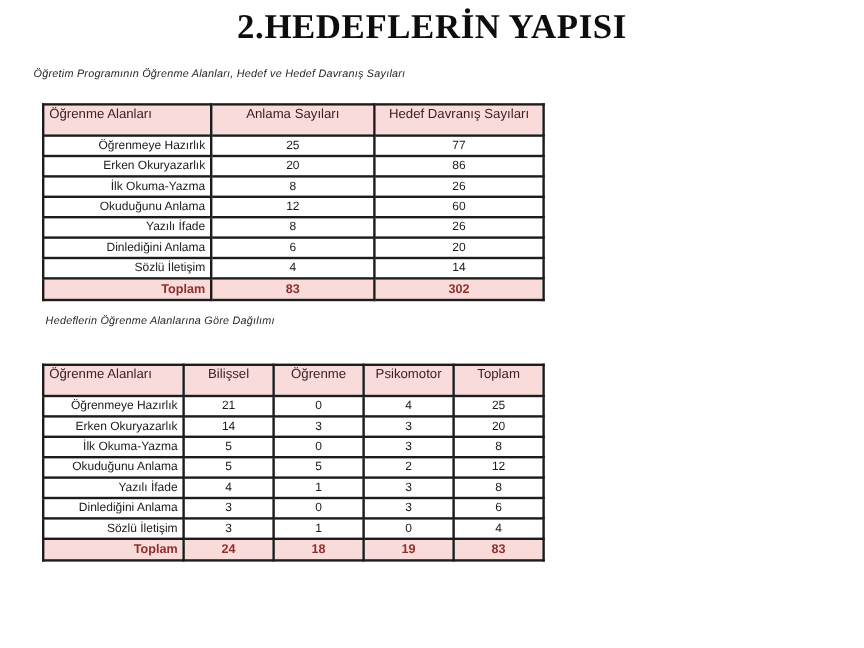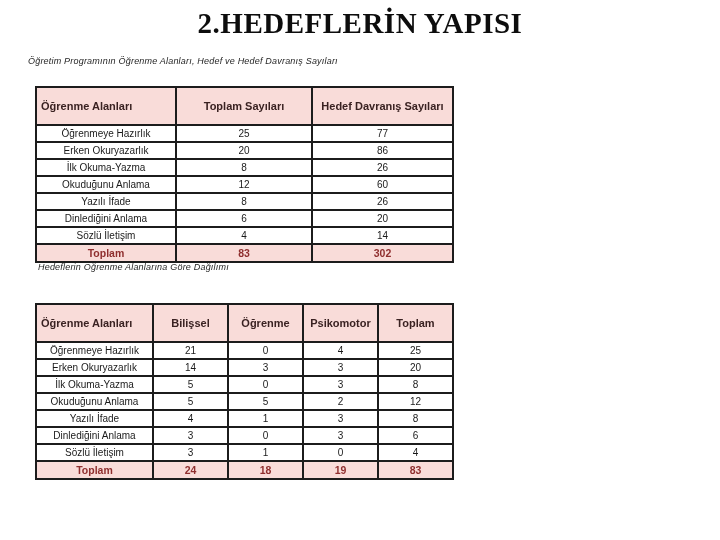--- a/index.html
+++ b/index.html
@@ -43,38 +43,38 @@
   #table2 { left: 35px; top: 303px; width: 417px; }
 
   th, td {
     border: 2px solid #1c1c1c;
     overflow: hidden;
   }
   th {
     background: #f9dcd9;
     color: #3a2222;
     font-size: 11px;
-    font-weight: bold;
-    height: 36px;
+    font-weight: normal;
+    height: 26px;
     line-height: 1.1;
-    padding: 12px 4px;
+    padding: 1px 4px;
     text-align: center;
     vertical-align: top;
   }
   th.first { text-align: left; }
   #table2 th { word-break: break-all; }
   td {
     font-size: 10px;
     height: 17px;
     padding: 0 4px;
     text-align: center;
     vertical-align: middle;
     background: #ffffff;
   }
-  td.first { text-align: center; }
+  td.first { text-align: right; }
   tr.total-row td {
     background: #f9dcd9;
     color: #8f2e2e;
     font-weight: bold;
     font-size: 10.5px;
     height: 18px;
   }
   
   #table1 col.c0 { width: 140px; }
   #table1 col.c1 { width: 136px; }
@@ -91,21 +91,21 @@
 
 <table id="table1">
   <colgroup>
       <col class="c0">
       <col class="c1">
       <col class="c2">
     </colgroup>
   <thead>
     <tr>
       <th class="first">Öğrenme Alanları</th>
-      <th>Toplam Sayıları</th>
+      <th>Anlama Sayıları</th>
       <th>Hedef Davranış Sayıları</th>
     </tr>
   </thead>
   <tbody>
     <tr>
       <td class="first">Öğrenmeye Hazırlık</td>
       <td>25</td>
       <td>77</td>
     </tr>
     <tr>

